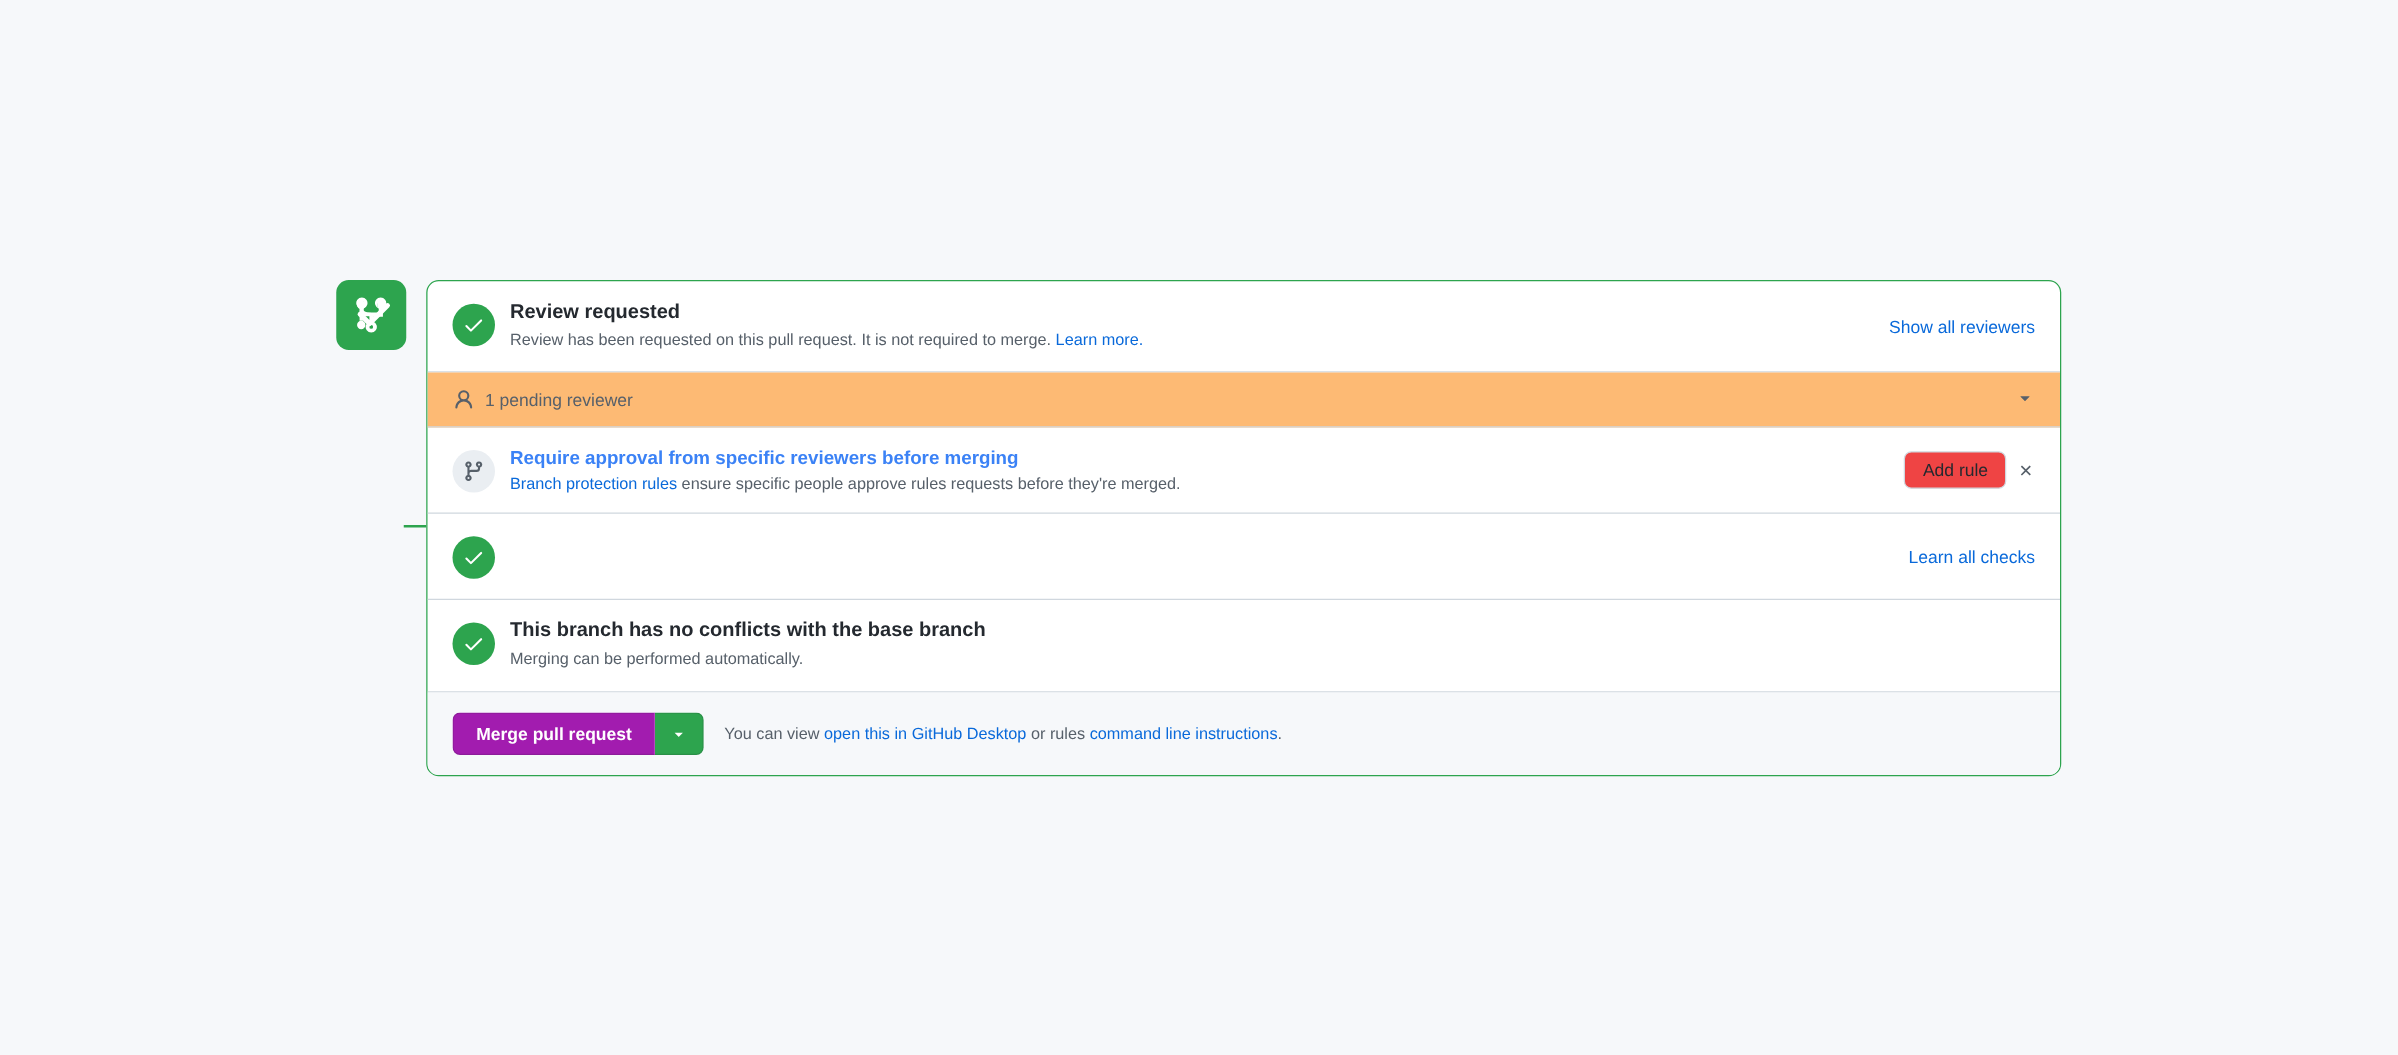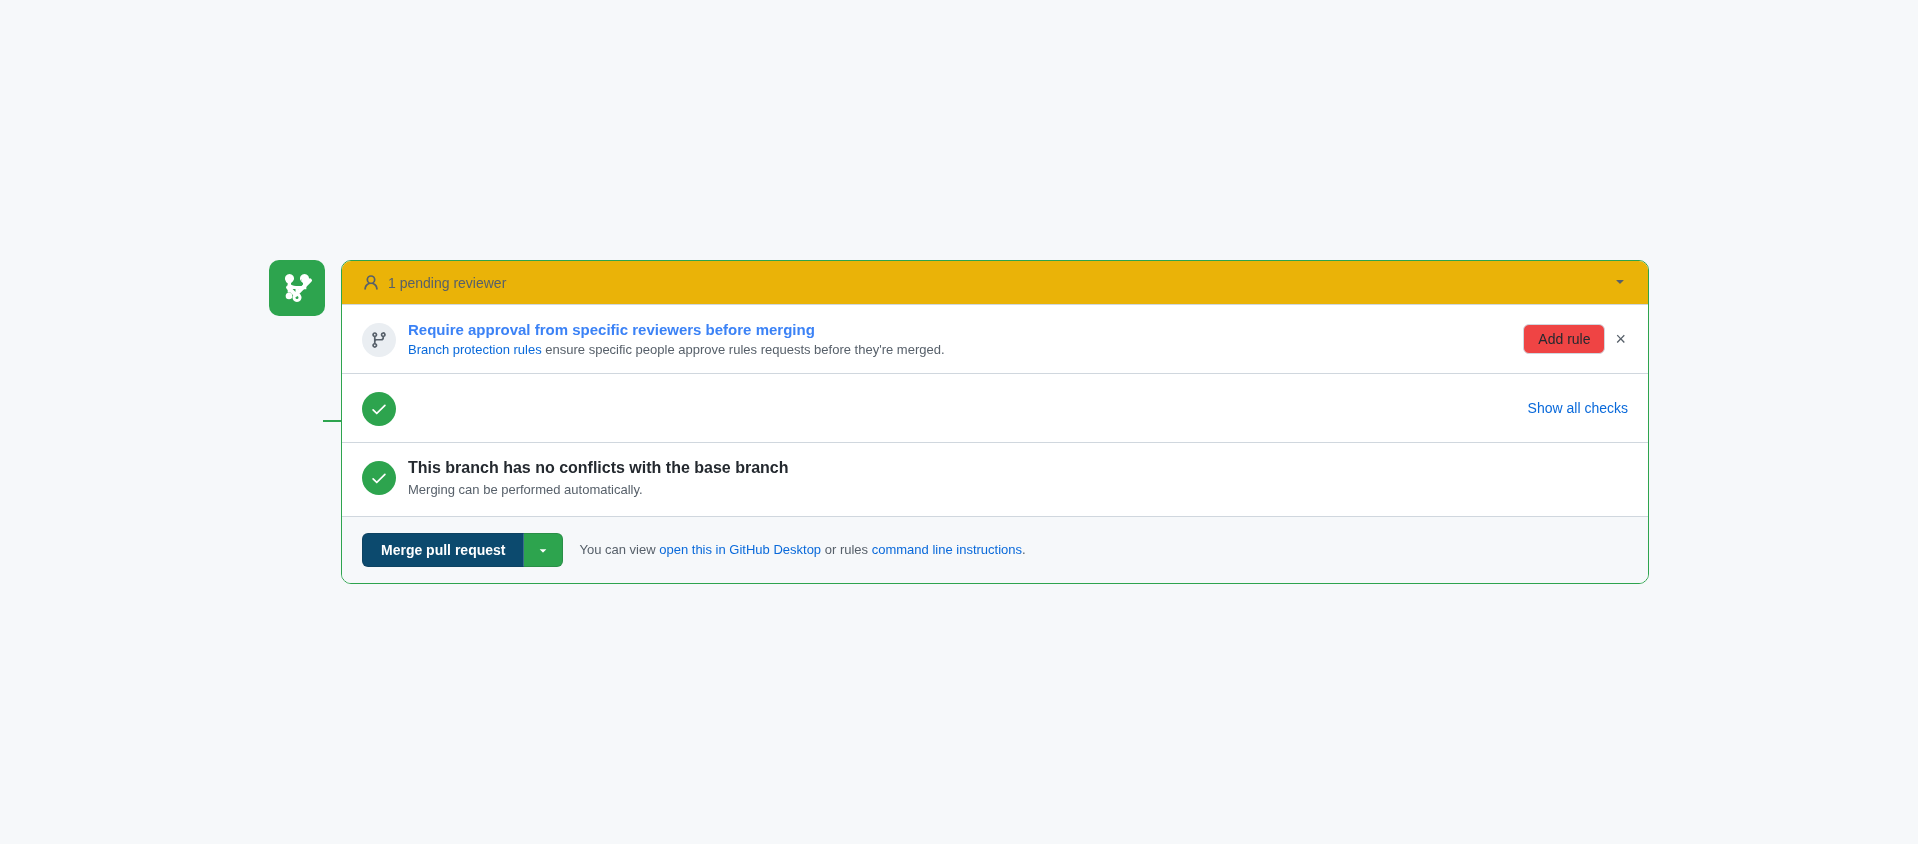--- a/index.html
+++ b/index.html
@@ -106,21 +106,21 @@
       text-decoration: none;
       font-size: 14px;
       white-space: nowrap;
       align-self: center;
       flex-shrink: 0;
     }
 
     
     .section-pending-reviewer {
       padding: 12px 20px;
-      background: #eab308;
+      background: #fdba74;
       border-bottom: 1px solid #d0d7de;
       display: flex;
       align-items: center;
       justify-content: space-between;
       cursor: pointer;
     }
 
     .pending-left {
       display: flex;
       align-items: center;
@@ -240,21 +240,21 @@
     }
 
     .merge-btn-group {
       display: flex;
       align-items: stretch;
       flex-shrink: 0;
     }
 
     .merge-btn-main {
       padding: 8px 18px;
-      background: #0c4a6e;
+      background: #a21caf;
       border: 1px solid rgba(27,31,36,0.15);
       border-right: 1px solid rgba(255,255,255,0.2);
       border-radius: 6px 0 0 6px;
       color: white;
       font-size: 14px;
       font-weight: 600;
       cursor: pointer;
     }
 
     .merge-btn-dropdown {
@@ -299,20 +299,37 @@
       <circle cx="6" cy="18" r="2.5" fill="white"></circle>
       <line x1="6" y1="8.5" x2="6" y2="15.5" stroke="white" stroke-width="2"></line>
       <path d="M6 8.5 Q6 12 18 12 L18 8.5" stroke="white" stroke-width="2" fill="none"></path>
     </svg>
   </div>
 
   <div style="width:18px; height:2px; background:#2da44e; align-self:center; margin-top:-2px; flex-shrink:0;"></div>
 
   <div class="main-card">
 
+    <div class="section-review-requested">
+      <div class="section-left">
+        <div class="check-circle-green">
+          <svg viewBox="0 0 16 16" xmlns="http://www.w3.org/2000/svg">
+            <path fill-rule="evenodd" d="M13.78 4.22a.75.75 0 010 1.06l-7.25 7.25a.75.75 0 01-1.06 0L2.22 9.28a.75.75 0 011.06-1.06L6 10.94l6.72-6.72a.75.75 0 011.06 0z"></path>
+          </svg>
+        </div>
+        <div class="section-text">
+          <h3>Review requested</h3>
+          <p>
+            <span>Review has been requested on this pull request. It is not required to merge.</span>
+            <a class="link-blue" href="#">Learn more.</a>
+          </p>
+        </div>
+      </div>
+      <a class="show-all-link" href="#">Show all reviewers</a>
+    </div>
 
     <div class="section-pending-reviewer">
       <div class="pending-left">
         <svg viewBox="0 0 16 16" xmlns="http://www.w3.org/2000/svg">
           <path fill-rule="evenodd" d="M10.5 5a2.5 2.5 0 11-5 0 2.5 2.5 0 015 0zm.061 3.073a4 4 0 10-5.123 0 6.004 6.004 0 00-3.431 5.142.75.75 0 001.498.07 4.5 4.5 0 018.99 0 .75.75 0 001.498-.07 6.005 6.005 0 00-3.432-5.142z"></path>
         </svg>
         <span>1 pending reviewer</span>
       </div>
       <div class="chevron-icon">
         <svg viewBox="0 0 16 16" xmlns="http://www.w3.org/2000/svg">
@@ -342,21 +359,21 @@
     </div>
 
     <div class="section-checks">
       <div class="section-left">
         <div class="check-circle-green">
           <svg viewBox="0 0 16 16" xmlns="http://www.w3.org/2000/svg">
             <path fill-rule="evenodd" d="M13.78 4.22a.75.75 0 010 1.06l-7.25 7.25a.75.75 0 01-1.06 0L2.22 9.28a.75.75 0 011.06-1.06L6 10.94l6.72-6.72a.75.75 0 011.06 0z"></path>
           </svg>
         </div>
       </div>
-      <a class="show-all-link" href="#">Show all checks</a>
+      <a class="show-all-link" href="#">Learn all checks</a>
     </div>
 
     <div class="section-no-conflicts">
       <div class="section-left">
         <div class="check-circle-green">
           <svg viewBox="0 0 16 16" xmlns="http://www.w3.org/2000/svg">
             <path fill-rule="evenodd" d="M13.78 4.22a.75.75 0 010 1.06l-7.25 7.25a.75.75 0 01-1.06 0L2.22 9.28a.75.75 0 011.06-1.06L6 10.94l6.72-6.72a.75.75 0 011.06 0z"></path>
           </svg>
         </div>
         <div class="section-text">

